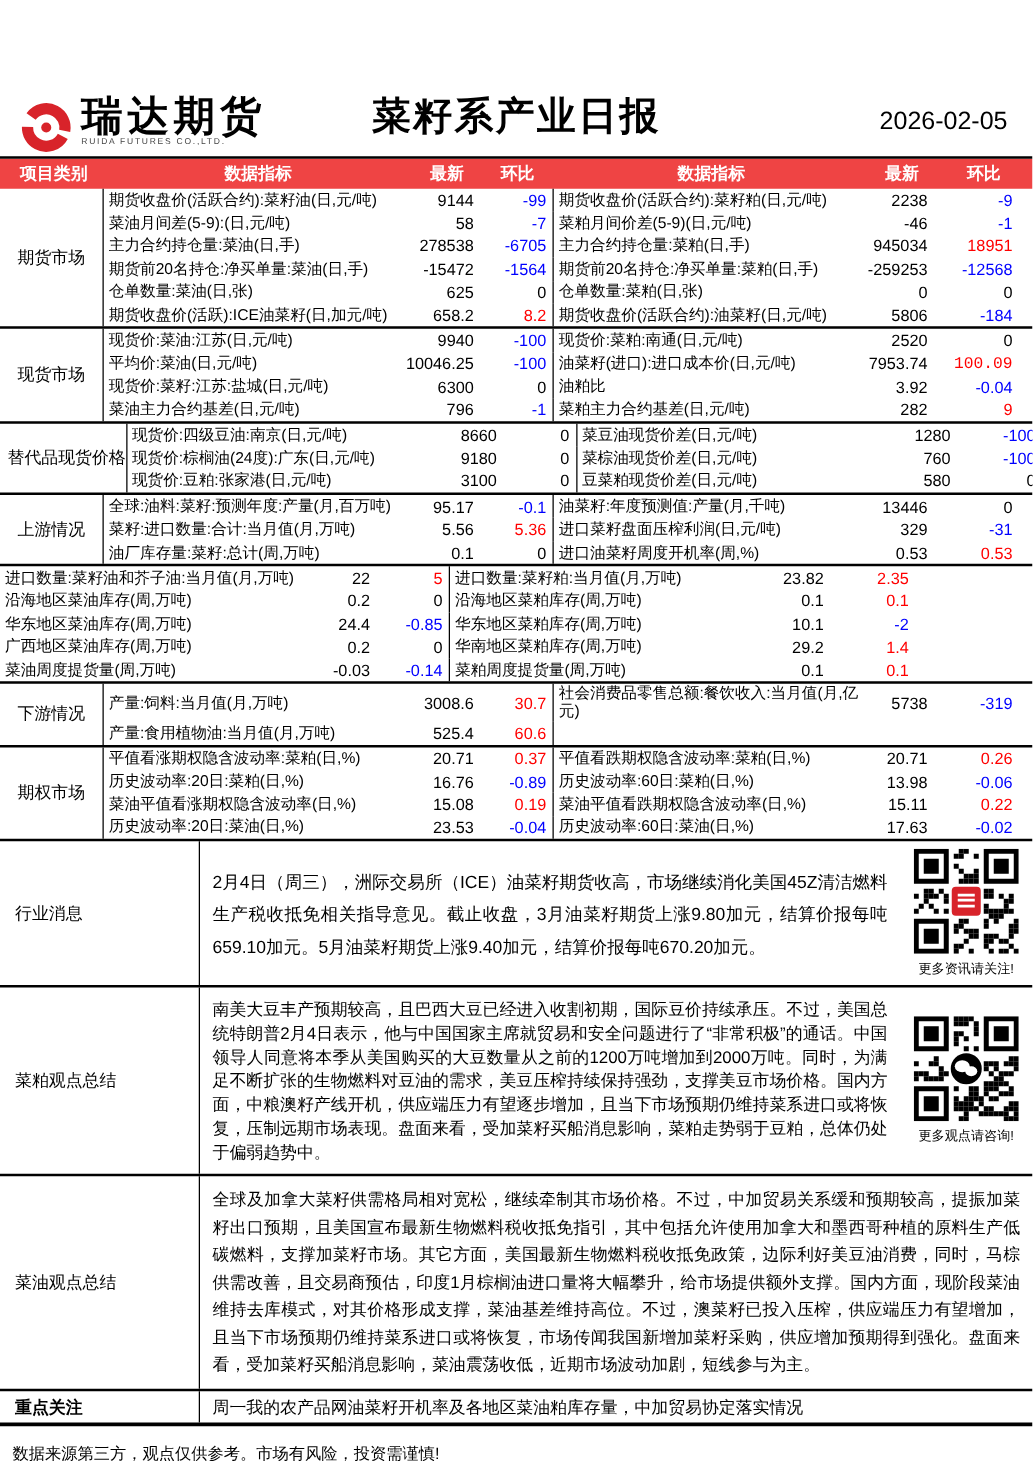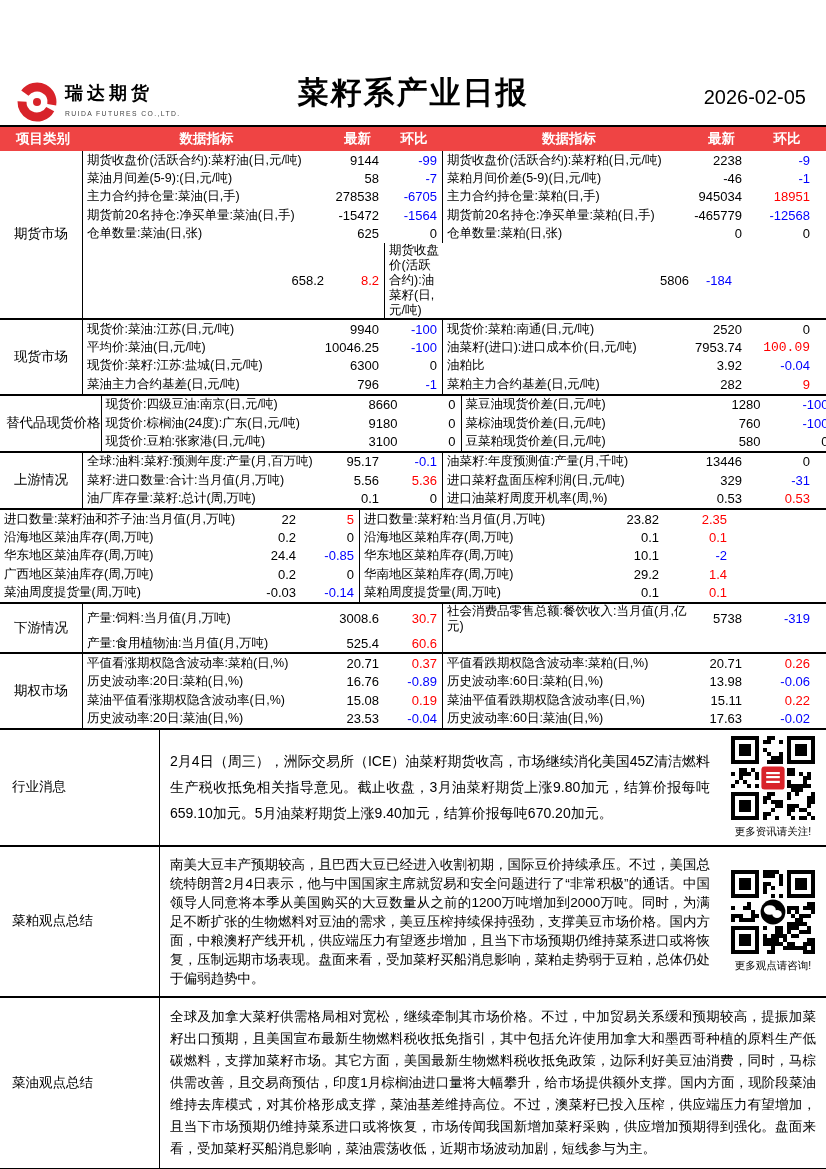--- a/index.html
+++ b/index.html
@@ -3,21 +3,21 @@
 <meta charset="utf-8">
 <style>
   * { margin:0; padding:0; box-sizing:border-box; }
   html,body { background:#fff; }
   body { width:826px; height:1169px; font-family:"Liberation Sans","DejaVu Sans",sans-serif; color:#000; }
   .page { width:826px; height:1169px; position:relative; overflow:hidden; }
 
   
   .masthead { position:relative; height:127px; border-bottom:2px solid #000; }
   .logo { position:absolute; left:14px; top:78px; display:flex; align-items:flex-start; gap:5px; }
-  .logo-txt .brand { font-size:18px; font-weight:bold; letter-spacing:4px; line-height:30px; }
+  .logo-txt .brand { font-size:33px; font-weight:bold; letter-spacing:4px; line-height:30px; }
   .logo-txt .brand-sub { font-size:6.8px; letter-spacing:1.4px; color:#444; margin-top:2px; }
   .title { position:absolute; left:0; right:0; top:72px; text-align:center; font-size:31px; font-weight:bold; letter-spacing:2px; }
   .rdate { position:absolute; right:20px; top:86px; font-size:20px; }
 
   
   .thead { display:grid; grid-template-columns:83px 247px 55px 58px 252px 53px 78px;
            height:24px; align-items:center; color:#fff; font-weight:bold; font-size:13.5px; text-align:center; }
   .thead .h-cat { text-align:left; padding-left:16px; }
 
   
@@ -109,32 +109,33 @@
             <div class="cell c-chg mid neg" style="color: rgb(0, 0, 255);">-6705</div>
             <div class="cell c-ind">主力合约持仓量:菜粕(日,手)</div>
             <div class="cell c-num">945034</div>
             <div class="cell c-chg last pos" style="color: rgb(255, 0, 0);">18951</div>
           </div>
           <div class="row">
             <div class="cell c-ind">期货前20名持仓:净买单量:菜油(日,手)</div>
             <div class="cell c-num">-15472</div>
             <div class="cell c-chg mid neg" style="color: rgb(0, 0, 255);">-1564</div>
             <div class="cell c-ind">期货前20名持仓:净买单量:菜粕(日,手)</div>
-            <div class="cell c-num">-465779</div>
+            <div class="cell c-num">-259253</div>
             <div class="cell c-chg last neg" style="color: rgb(0, 0, 255);">-12568</div>
           </div>
           <div class="row">
             <div class="cell c-ind">仓单数量:菜油(日,张)</div>
             <div class="cell c-num">625</div>
             <div class="cell c-chg mid">0</div>
             <div class="cell c-ind">仓单数量:菜粕(日,张)</div>
             <div class="cell c-num">0</div>
             <div class="cell c-chg last">0</div>
           </div>
           <div class="row">
+            <div class="cell c-ind">期货收盘价(活跃):ICE油菜籽(日,加元/吨)</div>
             <div class="cell c-num">658.2</div>
             <div class="cell c-chg mid pos" style="color: rgb(255, 0, 0);">8.2</div>
             <div class="cell c-ind">期货收盘价(活跃合约):油菜籽(日,元/吨)</div>
             <div class="cell c-num">5806</div>
             <div class="cell c-chg last neg" style="color: rgb(0, 0, 255);">-184</div>
           </div>
         </div>
       </div>
       <div class="section">
         <div class="cat">现货市场</div>

